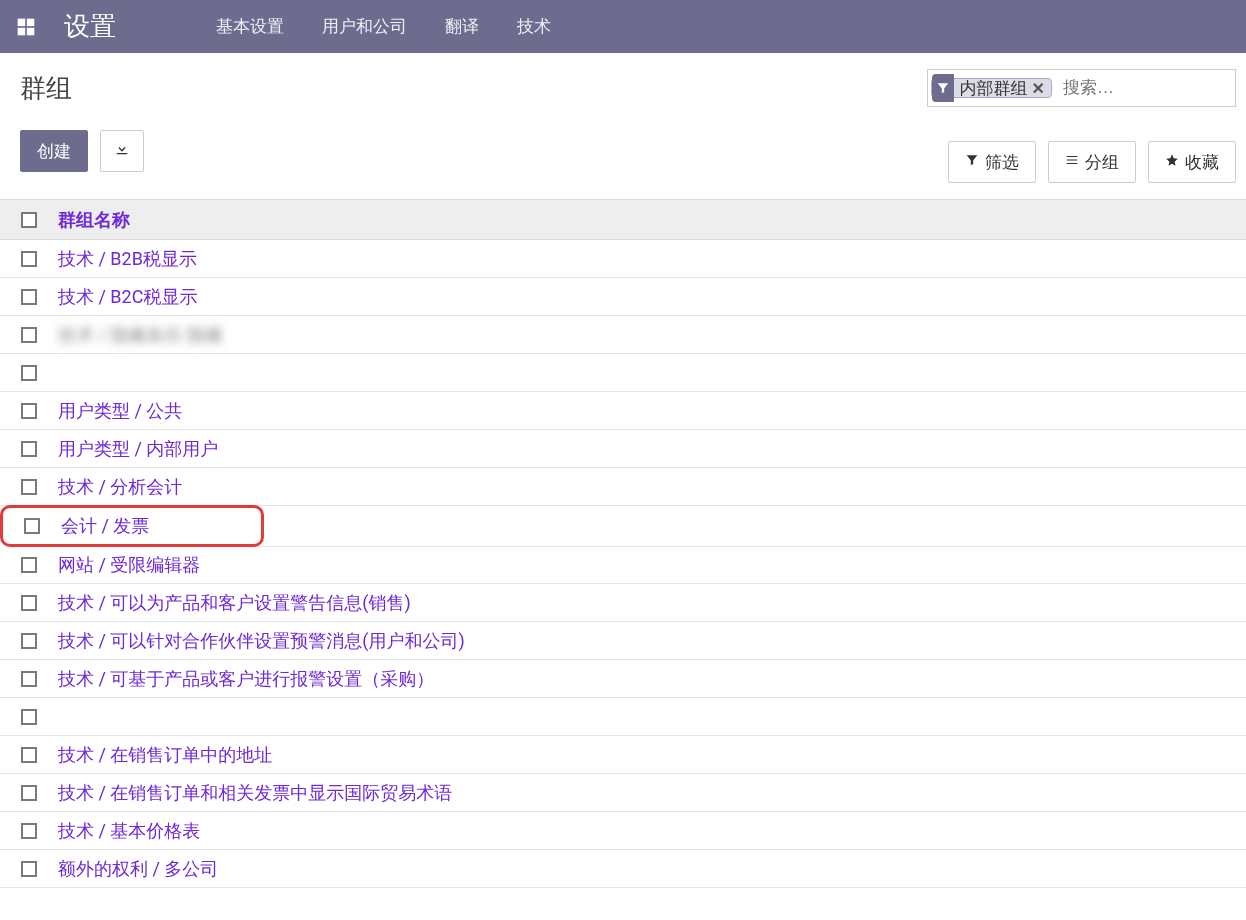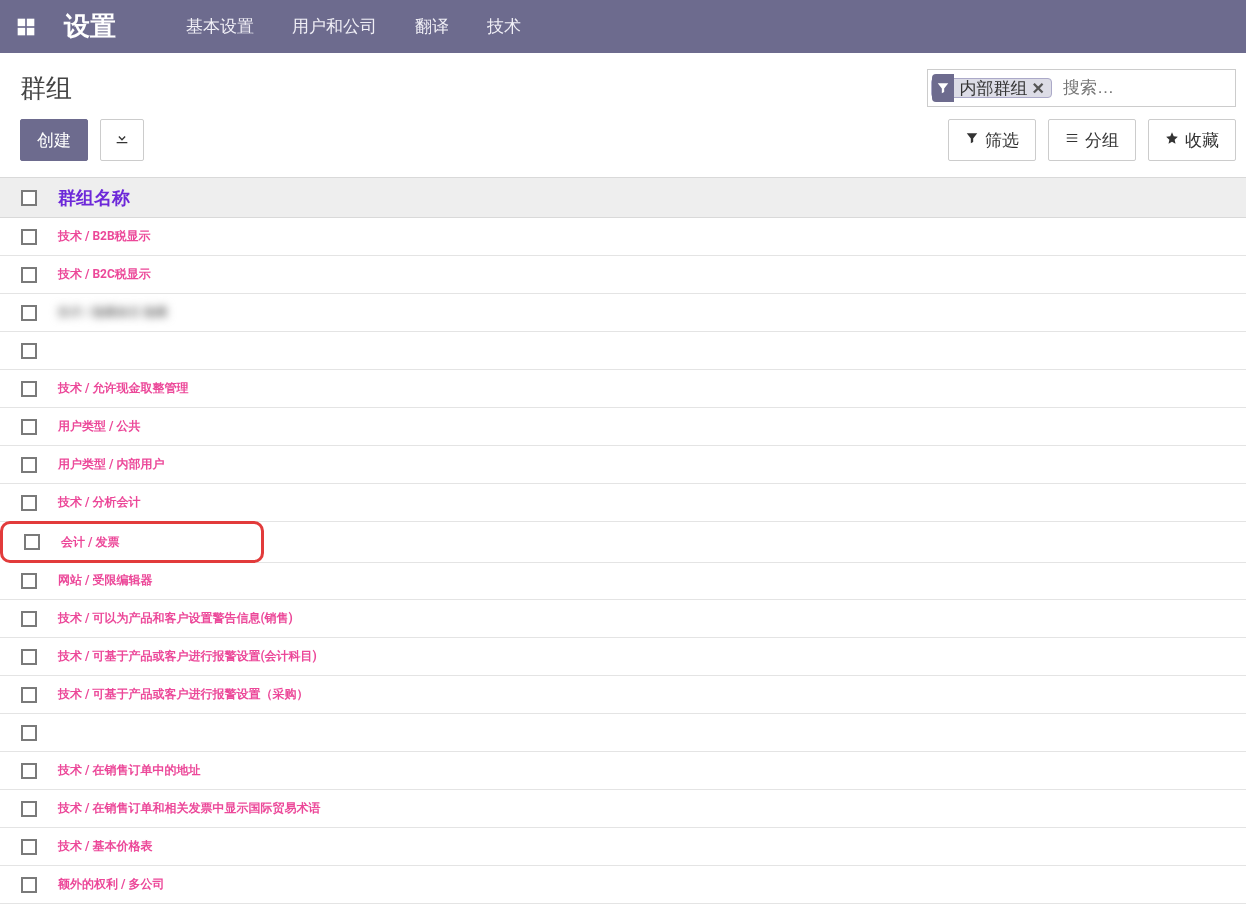--- a/index.html
+++ b/index.html
@@ -1,46 +1,46 @@
 <!DOCTYPE html>
 <html><head>
 <meta charset="utf-8">
 <style>
   * { box-sizing: border-box; margin: 0; padding: 0; }
   body { font-family: -apple-system, BlinkMacSystemFont, "Segoe UI", Roboto, "Helvetica Neue", Arial, sans-serif; font-size: 15px; color: #333; background: #fff; width: 1246px; }
   .topbar { background: #6d6b8e; height: 53px; display: flex; align-items: center; padding: 0 10px; color: #fff; }
   .apps-icon { width: 20px; height: 20px; margin-right: 28px; margin-left: 6px; cursor: pointer; }
   .apps-icon svg { fill: #fff; }
-  .app-title { font-size: 26px; font-weight: 700; color: #fff; margin-right: 70px; }
+  .app-title { font-size: 26px; font-weight: 400; color: #fff; margin-right: 100px; }
   .nav-item { font-size: 17px; color: #f0eff6; margin-right: 38px; cursor: pointer; }
 
   .subhead { display: flex; align-items: center; justify-content: space-between; padding: 16px 10px 6px 20px; }
   .page-title { font-size: 26px; font-weight: 400; color: #444; }
   .searchbar { display: flex; align-items: center; border: 1px solid #ccc; height: 38px; }
   .filter-chip { display: inline-flex; align-items: center; background: #dcdce6; border: 1px solid #aba9c8; border-radius: 4px; margin: 3px; padding: 0 6px 0 0; height: 20px; }
   .filter-chip .chip-icon { background: #6d6b8e; color: #fff; width: 22px; height: 28px; display: inline-flex; align-items: center; justify-content: center; border-radius: 4px 0 0 4px; margin-right: 6px; }
   .filter-chip .chip-label { font-size: 17px; color: #333; }
   .filter-chip .chip-close { margin-left: 4px; color: #555; font-weight: bold; cursor: pointer; font-size: 16px; }
   .search-input { border: none; outline: none; font-size: 17px; padding: 4px 8px; width: 180px; color: #6b6b6b; }
 
   .actionbar { display: flex; align-items: center; justify-content: space-between; padding: 6px 10px 16px 20px; }
   .left-actions { display: flex; gap: 12px; }
   .btn { height: 42px; padding: 0 16px; border: 1px solid #ccc; background: #fff; font-size: 17px; cursor: pointer; display: inline-flex; align-items: center; gap: 6px; border-radius: 2px; }
   .btn-primary { background: #6d6b8e; color: #fff; border-color: #6d6b8e; }
   .btn-icon { width: 44px; justify-content: center; }
   .right-actions { display: flex; gap: 12px; }
-  .right-actions .btn { font-weight: 500; color: #333; }
+  .right-actions .btn { font-weight: 500; color: #333; margin-top: 22px; }
 
   .table-wrap { border-top: 1px solid #d9d9d9; }
   .table-header { background: #eee; display: flex; align-items: center; height: 40px; border-bottom: 1px solid #d9d9d9; }
   .cb-cell { width: 58px; display: flex; align-items: center; justify-content: center; }
   input[type="checkbox"].cb { width: 16px; height: 16px; appearance: none; border: 2px solid #7a7a7a; background: #fff; cursor: pointer; }
   .name-head { font-size: 18px; font-weight: 700; color: #6d28d9; }
   .row { display: flex; align-items: center; height: 38px; border-bottom: 1px solid #e4e4e4; }
-  .row .name { font-size: 12px; color: #ec4899; font-weight: bold; }
+  .row .name { font-size: 18px; color: #6d28d9; }
   .row.blurred .name { filter: blur(4px); color: #888; }
   .row.highlight { border: 3px solid #e23b3b; border-radius: 10px; height: 42px; margin: -1px 0; width: 264px; position: relative; z-index: 2; } 
   .row-container { position: relative; }
   .highlight-border-extend { position: absolute; left: 232px; right: 0; top: 0; height: 42px; border-bottom: 1px solid #e4e4e4; pointer-events: none; }
 
   
   .icon-sm { width: 14px; height: 14px; }
 </style>
 </head>
 <body>
@@ -153,28 +153,20 @@
           <div class="cb-cell">
             <input type="checkbox" class="cb" style="">
           </div>
         </div>
       </div>
       <div class="row-container">
         <div class="row">
           <div class="cb-cell">
             <input type="checkbox" class="cb" style="">
           </div>
-          <div class="name">技术 / 允许现金取整管理</div>
-        </div>
-      </div>
-      <div class="row-container">
-        <div class="row">
-          <div class="cb-cell">
-            <input type="checkbox" class="cb" style="">
-          </div>
           <div class="name">用户类型 / 公共</div>
         </div>
       </div>
       <div class="row-container">
         <div class="row">
           <div class="cb-cell">
             <input type="checkbox" class="cb" style="">
           </div>
           <div class="name">用户类型 / 内部用户</div>
         </div>
@@ -210,21 +202,21 @@
             <input type="checkbox" class="cb" style="">
           </div>
           <div class="name">技术 / 可以为产品和客户设置警告信息(销售)</div>
         </div>
       </div>
       <div class="row-container">
         <div class="row">
           <div class="cb-cell">
             <input type="checkbox" class="cb" style="">
           </div>
-          <div class="name">技术 / 可基于产品或客户进行报警设置(会计科目)</div>
+          <div class="name">技术 / 可以针对合作伙伴设置预警消息(用户和公司)</div>
         </div>
       </div>
       <div class="row-container">
         <div class="row">
           <div class="cb-cell">
             <input type="checkbox" class="cb" style="">
           </div>
           <div class="name">技术 / 可基于产品或客户进行报警设置（采购）</div>
         </div>
       </div>

